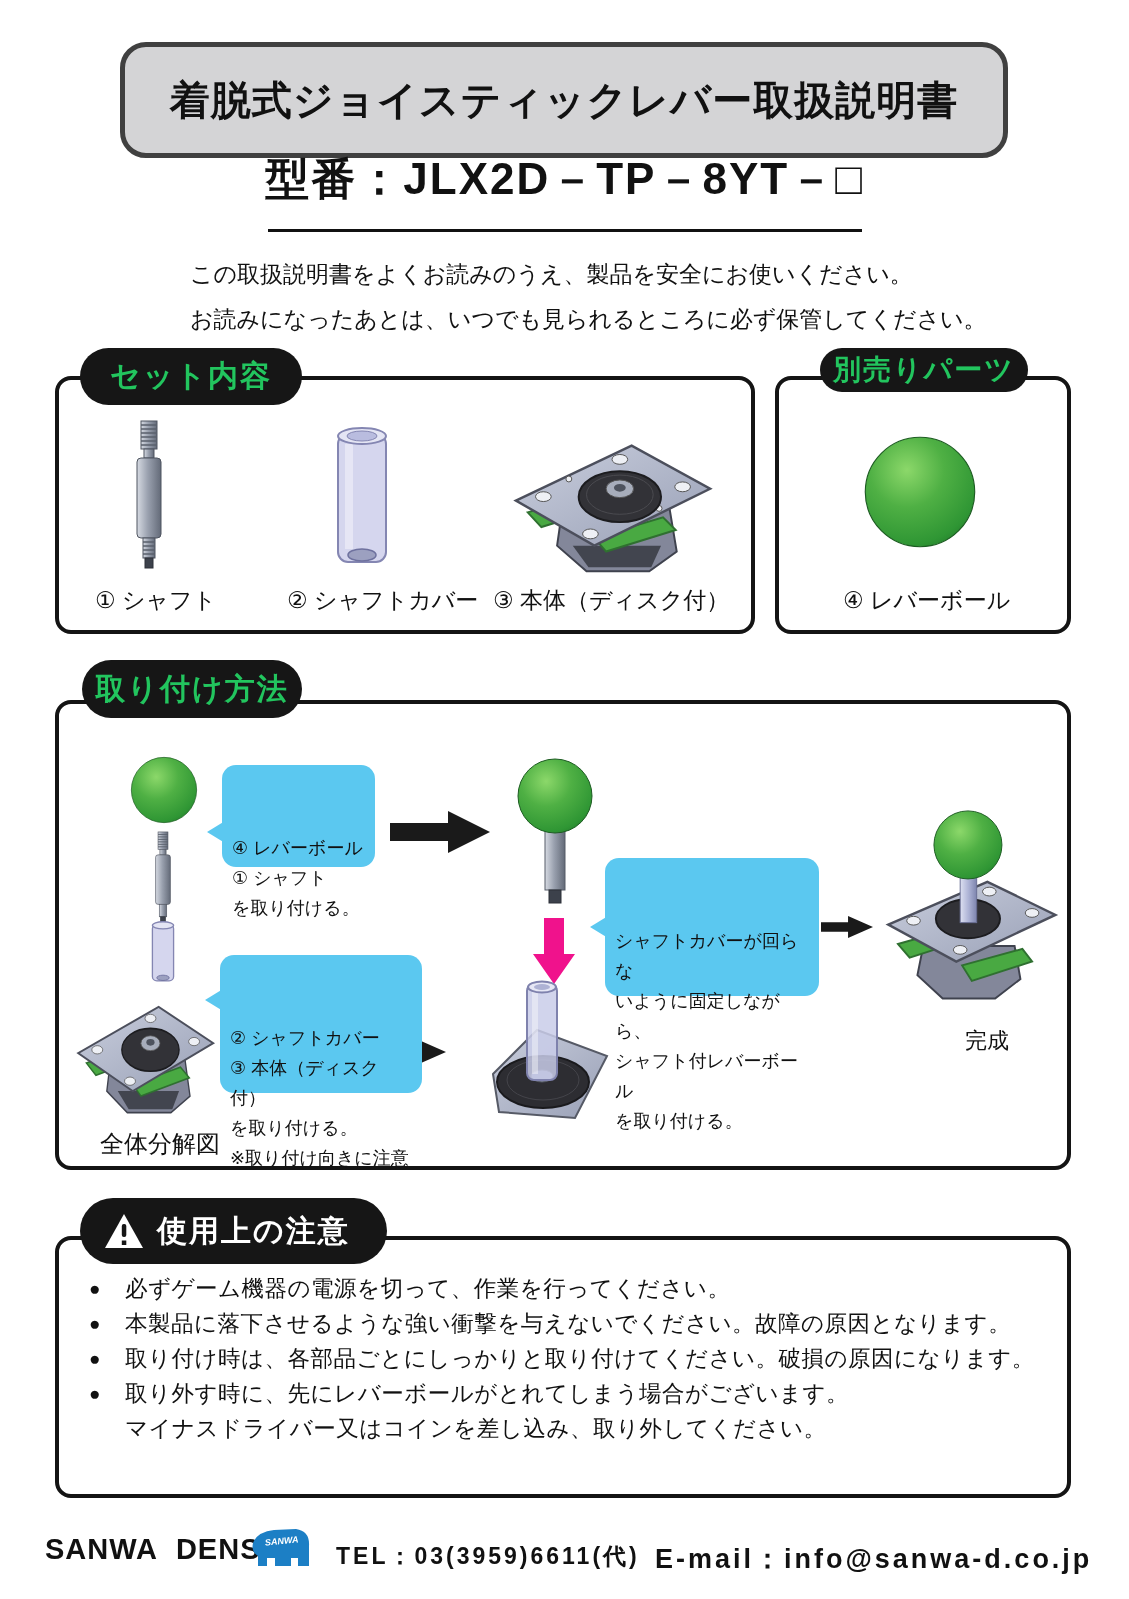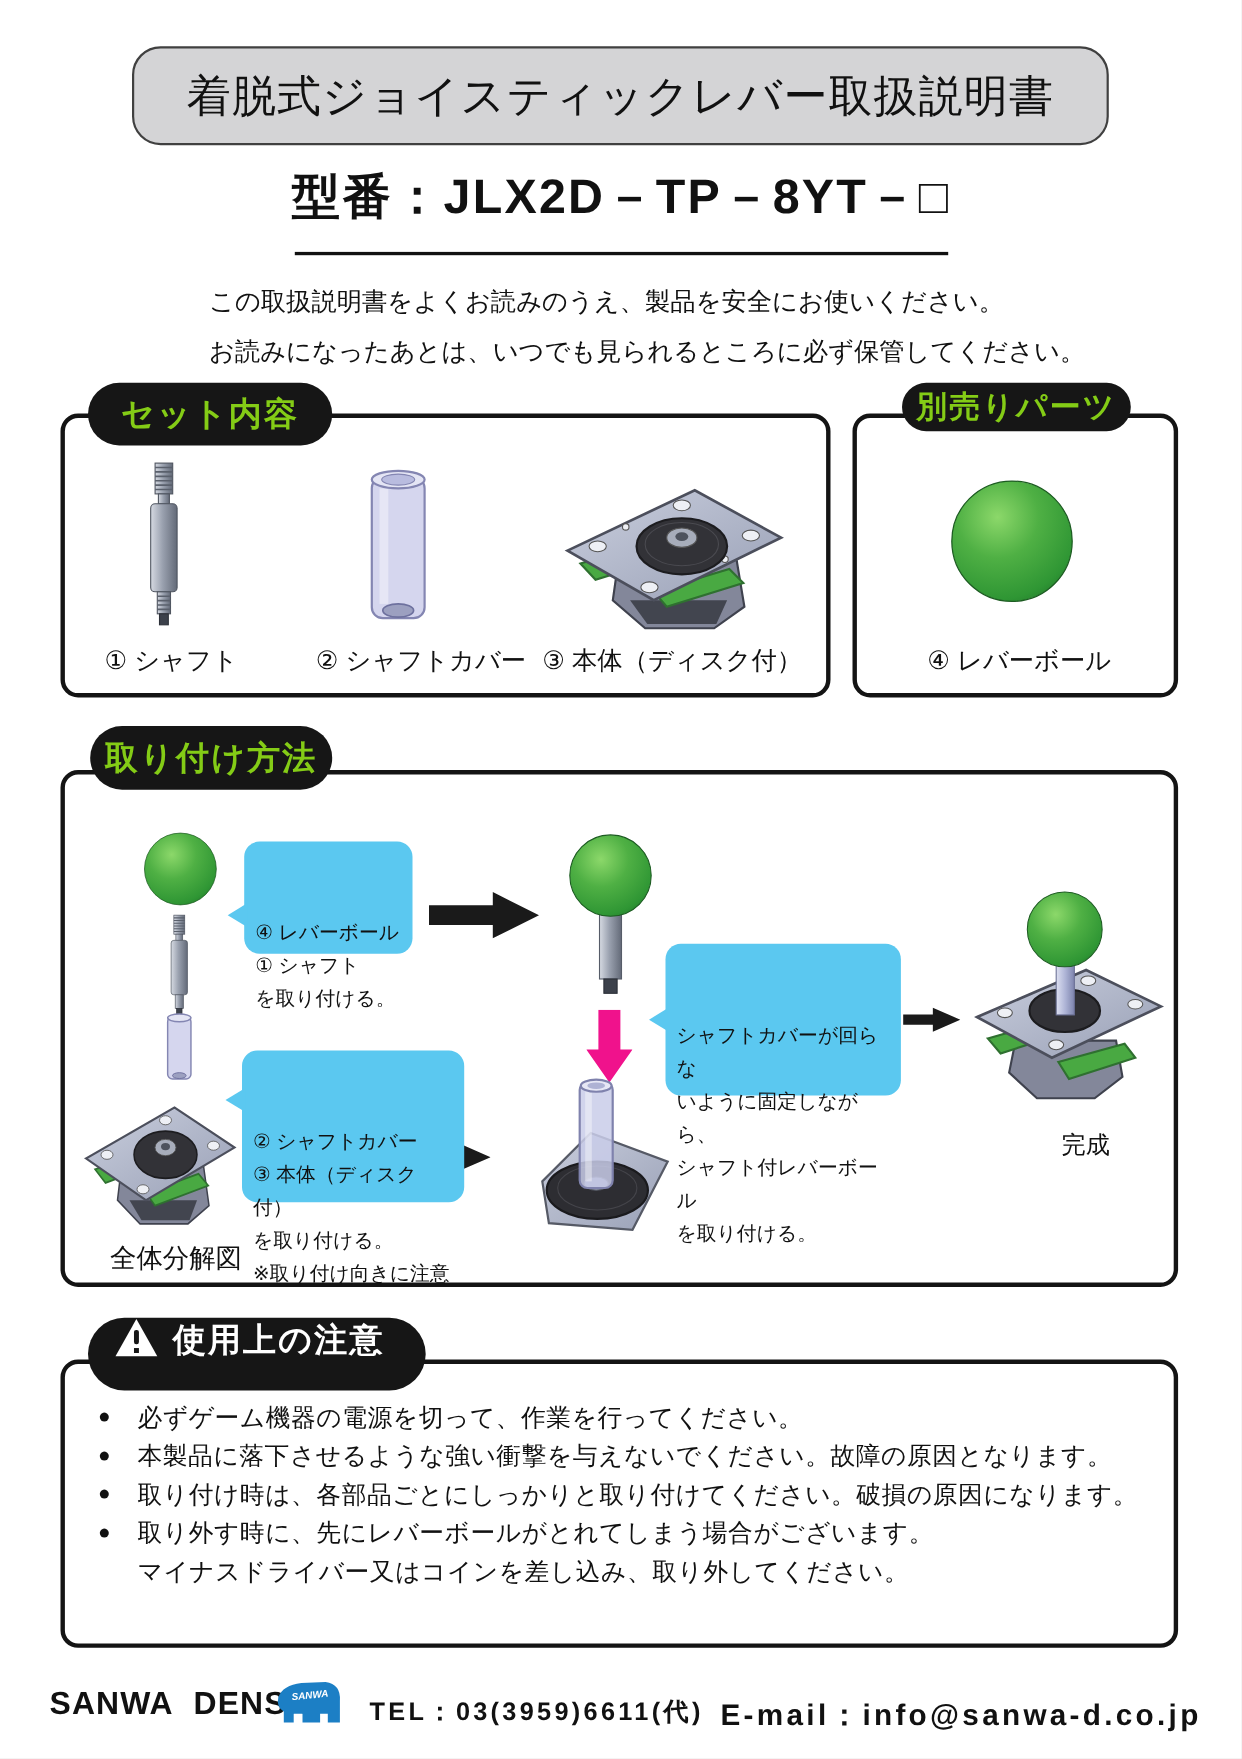--- a/index.html
+++ b/index.html
@@ -1,49 +1,49 @@
 <!DOCTYPE html>
 <html><head>
 <meta charset="utf-8">
 <style>
   * { margin:0; padding:0; box-sizing:border-box; }
   body { background:#888; font-family:"Liberation Sans","DejaVu Sans",sans-serif; color:#111; }
   .page { position:relative; width:1129px; height:1599px; background:#fff; margin:0 auto; overflow:hidden; }
 
-  .title-box { position:absolute; left:120px; top:42px; width:888px; height:90px;
-    background:#D4D4D6; border:2px solid #404040; border-radius:26px;
+  .title-box { position:absolute; left:120px; top:42px; width:888px; height:116px;
+    background:#D4D4D6; border:5px solid #404040; border-radius:26px;
     display:flex; align-items:center; justify-content:center;
-    font-size:40px; font-weight:normal; letter-spacing:1px; }
+    font-size:40px; font-weight:bold; letter-spacing:1px; }
   .model { position:absolute; left:0; top:150px; width:100%; text-align:center;
     font-size:44px; font-weight:bold; letter-spacing:2px; }
   .model-underline { position:absolute; left:268px; top:229px; width:594px; height:3px; background:#111; }
   .intro { position:absolute; left:190px; top:252px; font-size:23px; line-height:45px; white-space:pre-line; }
 
   .section-box { position:absolute; border:4px solid #141414; border-radius:16px; background:#fff; }
-  .pill { position:absolute; background:#161616; color:#84cc16; border-radius:32px;
+  .pill { position:absolute; background:#161616; color:#22c55e; border-radius:32px;
     display:flex; align-items:center; justify-content:center;
     font-size:30px; font-weight:bold; letter-spacing:2px; z-index:3; }
 
   .part-label { position:absolute; font-size:23px; font-weight:500; white-space:nowrap; }
   .caption { position:absolute; font-size:25px; font-weight:500; white-space:nowrap; }
 
   .callout { position:absolute; background:#5BC8F0; border-radius:14px; padding:8px 10px;
     font-size:18px; line-height:30px; white-space:pre-line; font-weight:500; z-index:2; }
   .callout .tail { position:absolute; left:-15px; width:0; height:0;
     border-top:11px solid transparent; border-bottom:11px solid transparent;
     border-right:18px solid #5BC8F0; }
 
   .abs { position:absolute; }
 
   .caution-lines { position:absolute; left:30px; top:36px; font-size:22.5px; }
   .caution-line { display:flex; align-items:flex-start; line-height:26px; margin-bottom:9px; letter-spacing:0.5px; }
   .caution-line .dot { width:36px; flex:0 0 36px; font-size:19px; line-height:26px; }
 
   .warn-pill { position:absolute; left:80px; top:1198px; width:307px; height:66px;
-    background:#161616; color:#fff; border-radius:33px; display:flex; align-items:flex-start;
+    background:#161616; color:#fff; border-radius:33px; display:flex; align-items:center;
     gap:13px; padding-left:24px; font-size:30px; font-weight:bold; letter-spacing:2px; z-index:3; }
 
   .footer-company { position:absolute; left:45px; top:1533px; font-size:29px; font-weight:bold;
     letter-spacing:1px; word-spacing:10px; }
   .footer-tel { position:absolute; left:320px; top:1541px; font-size:23px; font-weight:bold; letter-spacing:3px;margin-left:16px; }
   .footer-email { position:absolute; left:655px; top:1541px; font-size:27px; font-weight:bold; letter-spacing:3px; }
 </style>
 </head>
 <body>
 

